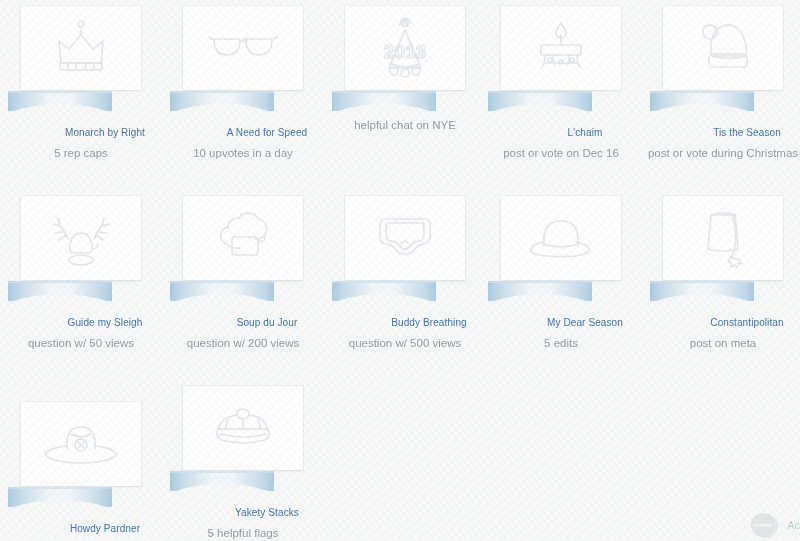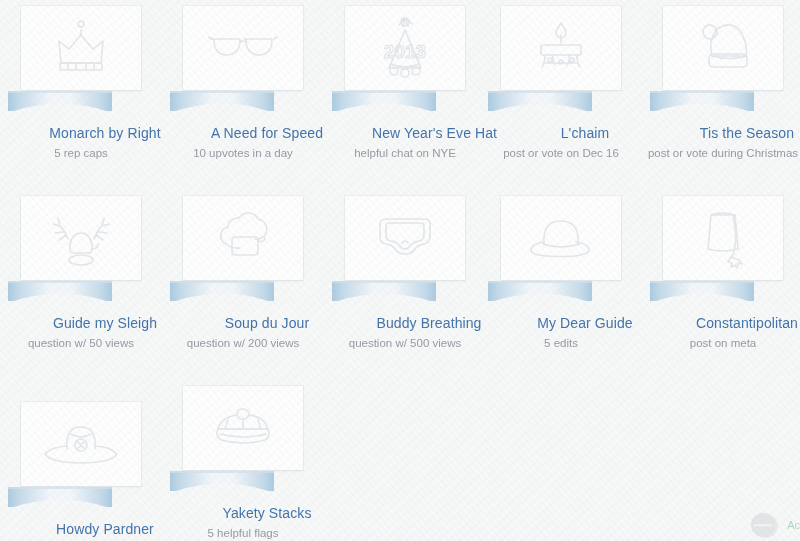--- a/index.html
+++ b/index.html
@@ -71,21 +71,21 @@
     left: 8px;
     top: 91px;
     width: 104px;
     height: 22px;
   }
   .ribbon svg { display: block; }
 
   .hat-title {
     display: block;
     margin-top: 14px;
-    font-size: 14px;
+    font-size: 10px;
     line-height: 14px;
     color: #3a6ea8;
     letter-spacing: .1px;
     white-space: nowrap;
     text-decoration: none;
     padding-left: 48px;
   }
 
   .hat-desc {
     display: block;
@@ -216,21 +216,20 @@
         <stop offset="0.60" stop-color="#f3f7fa"></stop>
         <stop offset="0.90" stop-color="#c2d9e9"></stop>
         <stop offset="1" stop-color="#a9c9df"></stop>
       </linearGradient>
     </defs>
     <path d="M0 0 H104 V20 L98 20 Q52 5 6 20 L0 20 Z" fill="url(#rg2)"></path>
     <path d="M0 0 H104 V2 H0 Z" fill="#cfe0ec" opacity=".75"></path>
   </svg>
         </div>
       </div>
-      <a class="hat-title" href="#">New Year's Eve Hat</a>
       <span class="hat-desc">helpful chat on NYE</span>
     </div>
     <div class="hat-card" style="left: 480px; top: 0px; text-align: center;">
       <div class="panel-wrap">
         <div class="panel">
           <svg width="60" height="58" viewBox="0 0 60 58">
       <g fill="none" stroke="#e3e6ea" stroke-width="1.6" stroke-linejoin="round" stroke-linecap="round">
         <path d="M30 4 c3 5 5 7 5 10 a5 5 0 0 1 -10 0 c0 -3 2 -5 5 -10 z"></path>
         <path d="M30 16 v8"></path>
         <path d="M12 26 h36 a2 2 0 0 1 2 2 v6 a2 2 0 0 1 -2 2 H12 a2 2 0 0 1 -2 -2 v-6 a2 2 0 0 1 2 -2 z"></path>
@@ -412,21 +411,21 @@
         <stop offset="0.60" stop-color="#f3f7fa"></stop>
         <stop offset="0.90" stop-color="#c2d9e9"></stop>
         <stop offset="1" stop-color="#a9c9df"></stop>
       </linearGradient>
     </defs>
     <path d="M0 0 H104 V20 L98 20 Q52 5 6 20 L0 20 Z" fill="url(#rg8)"></path>
     <path d="M0 0 H104 V2 H0 Z" fill="#cfe0ec" opacity=".75"></path>
   </svg>
         </div>
       </div>
-      <a class="hat-title" href="#">My Dear Guide</a>
+      <a class="hat-title" href="#">My Dear Season</a>
       <span class="hat-desc">5 edits</span>
     </div>
     <div class="hat-card" style="left: 642px; top: 190px;">
       <div class="panel-wrap">
         <div class="panel">
           <svg width="52" height="62" viewBox="0 0 52 62">
       <g fill="none" stroke="#e3e6ea" stroke-width="1.6" stroke-linejoin="round" stroke-linecap="round">
         <path d="M14 8 h24 l3 34 q-15 4 -30 0 z"></path>
         <path d="M14 8 q12 -4 24 0"></path>
         <path d="M36 9 q4 18 2 30 q-1 8 -4 11"></path>

